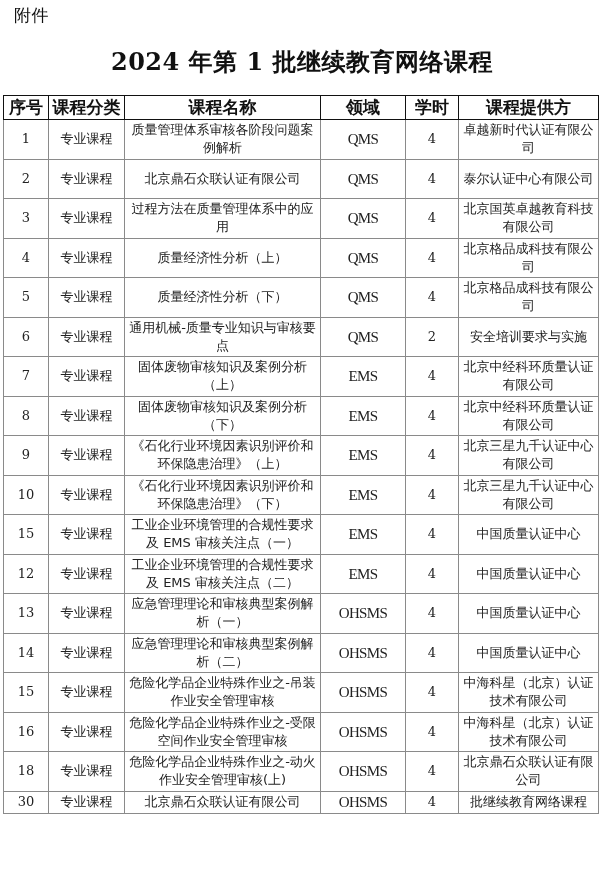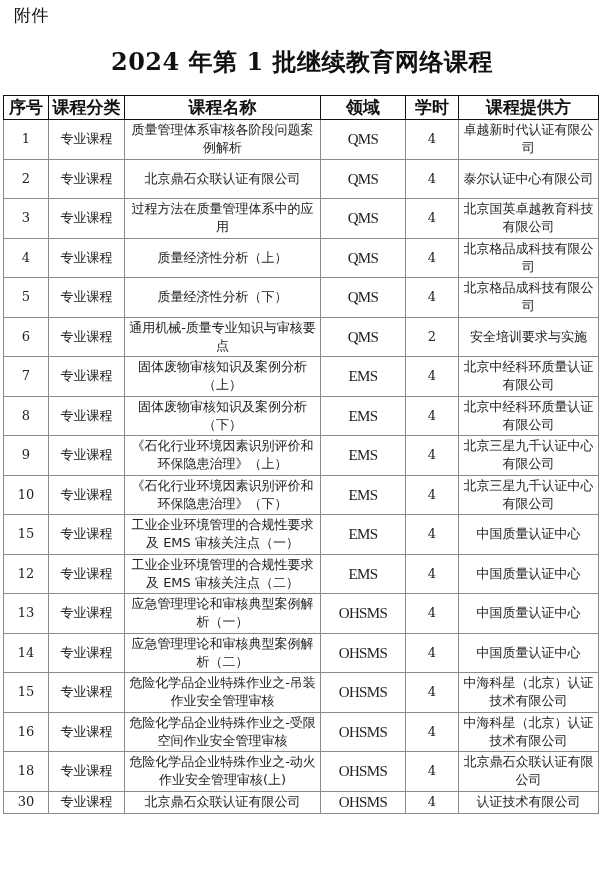--- a/index.html
+++ b/index.html
@@ -206,16 +206,16 @@
         <td class="domain">OHSMS</td>
         <td class="hours">4</td>
         <td class="prov">北京鼎石众联认证有限公司</td>
       </tr>
       <tr class="last">
         <td class="num">30</td>
         <td class="cat">专业课程</td>
         <td class="name">北京鼎石众联认证有限公司</td>
         <td class="domain">OHSMS</td>
         <td class="hours">4</td>
-        <td class="prov">认证技术有限公司</td>
+        <td class="prov">批继续教育网络课程</td>
       </tr>
     </tbody>
 </table>
 
 </body></html>

